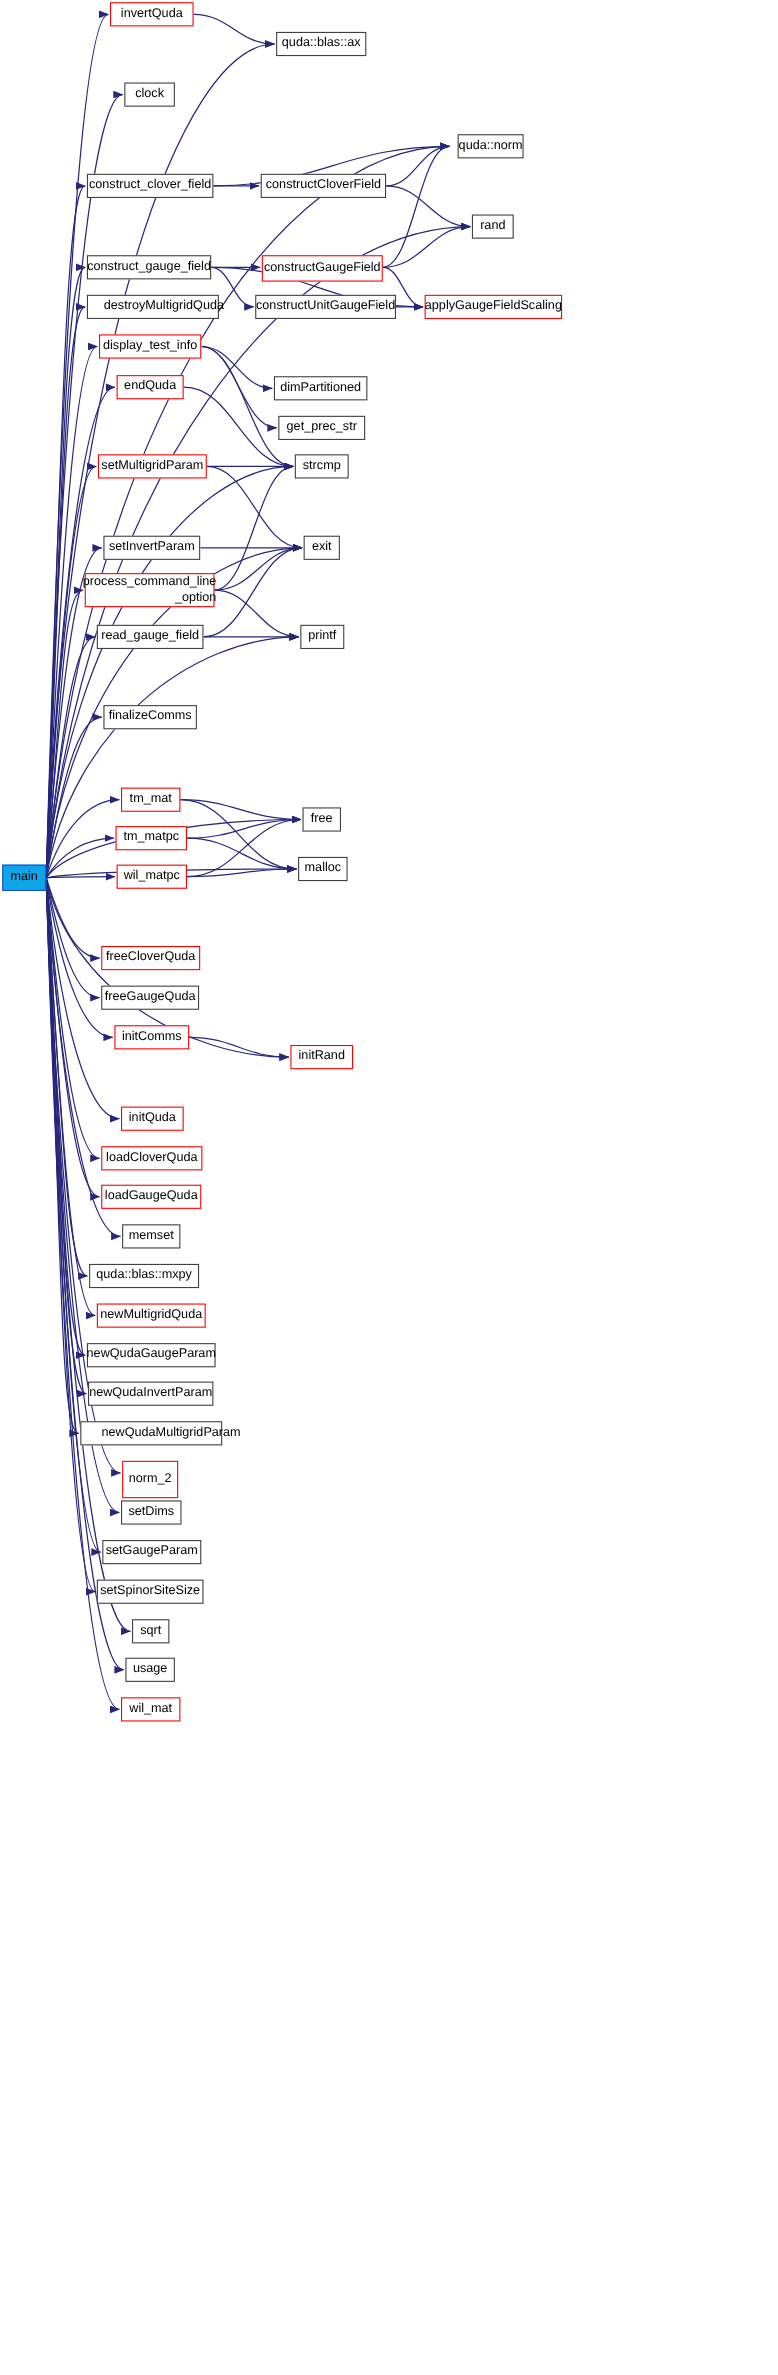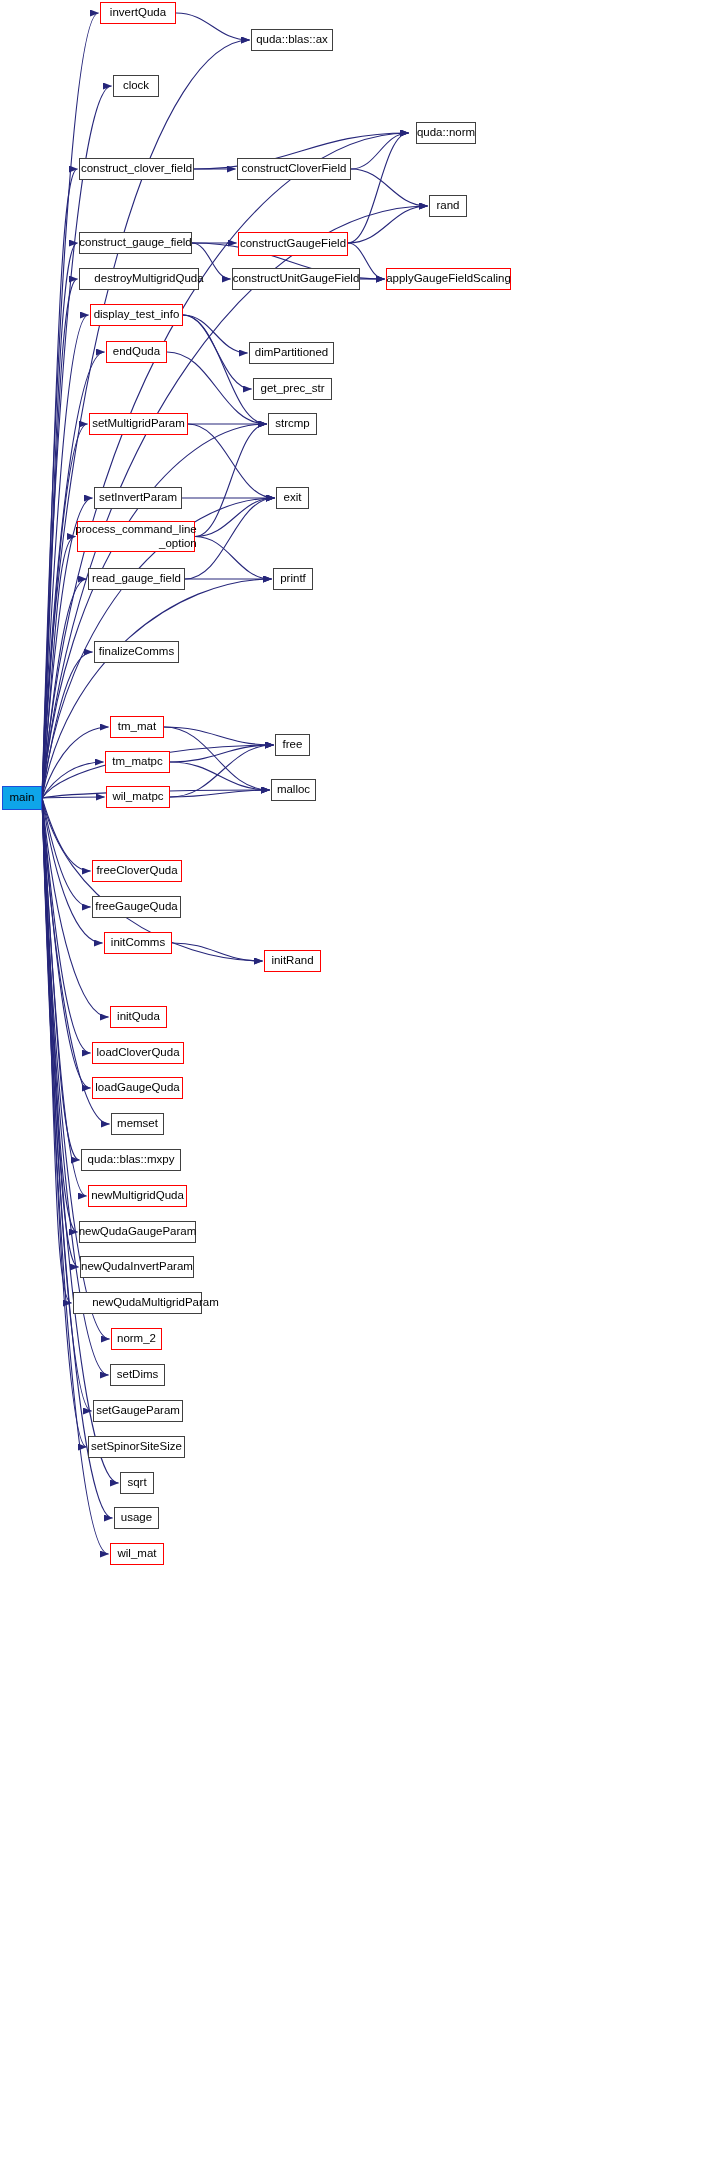--- a/index.html
+++ b/index.html
@@ -228,21 +228,21 @@
       </div>
       <div class="node black" style="left: 79px; top: 1221px; width: 117px; height: 22px;">
         <span>newQudaGaugeParam</span>
       </div>
       <div class="node black" style="left: 80px; top: 1256px; width: 114px; height: 22px;">
         <span>newQudaInvertParam</span>
       </div>
       <div class="node black" style="left: 73px; top: 1292px; width: 129px; height: 22px; padding-left: 36px;">
         <span>newQudaMultigridParam</span>
       </div>
-      <div class="node red" style="left: 111px; top: 1328px; width: 51px; height: 22px;">
+      <div class="node red" style="left: 111px; top: 1328px; width: 51px; height: 34px;">
         <span>norm_2</span>
       </div>
       <div class="node black" style="left: 110px; top: 1364px; width: 55px; height: 22px;">
         <span>setDims</span>
       </div>
       <div class="node black" style="left: 93px; top: 1400px; width: 90px; height: 22px;">
         <span>setGaugeParam</span>
       </div>
       <div class="node black" style="left: 88px; top: 1436px; width: 97px; height: 22px;">
         <span>setSpinorSiteSize</span>

